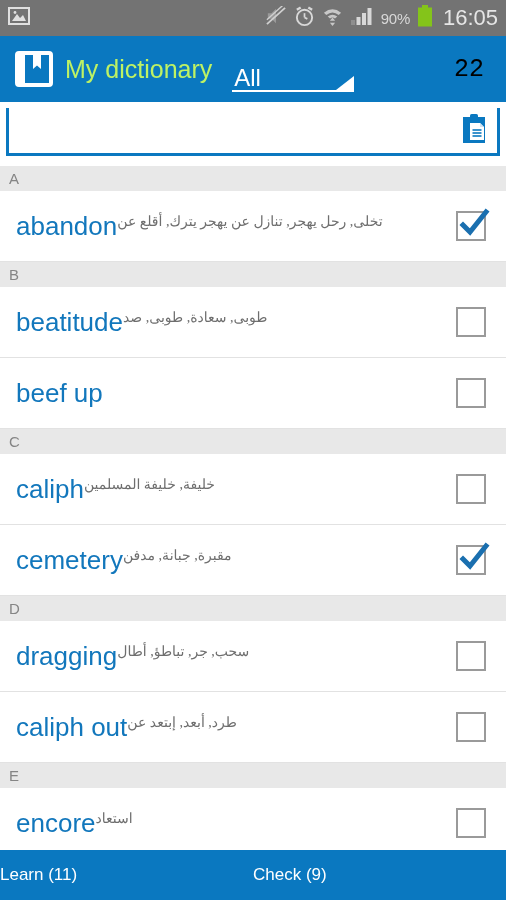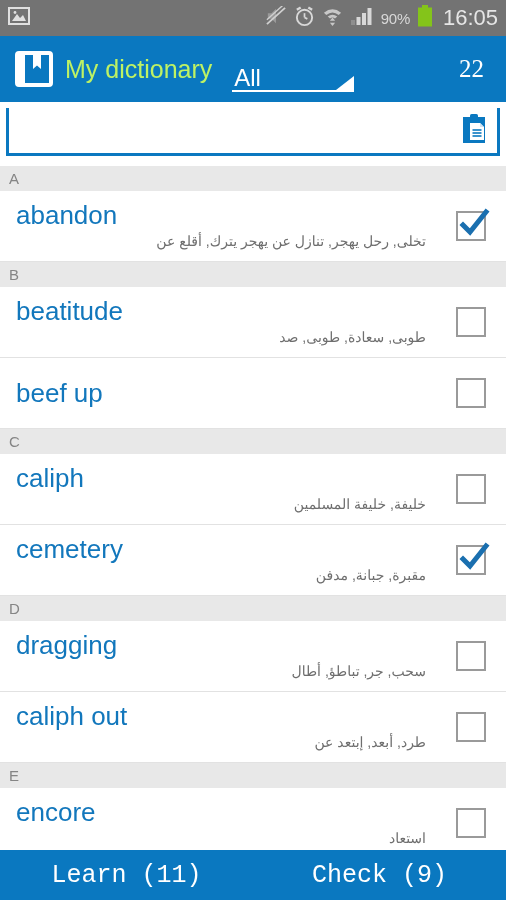--- a/index.html
+++ b/index.html
@@ -56,21 +56,21 @@
     background: #ffffff;
   }
   .spinner-caret {
     position: absolute; right: 0; bottom: 2px;
     width: 0; height: 0;
     border-left: 18px solid transparent;
     border-bottom: 14px solid #ffffff;
   }
   .count-badge {
     margin-left: auto; margin-right: 22px;
-    color: #ffffff; font-size: 25px; font-family: Liberation Serif, serif;
+    color: #000000; font-size: 25px; font-family: Liberation Mono, monospace;
   }
 
   
   .searchrow {
     position: absolute; top: 102px; left: 0;
     width: 506px; height: 60px;
     background: #ffffff;
     display: flex; align-items: center;
   }
   .searchfield {
@@ -106,56 +106,56 @@
   }
   .word-row {
     position: relative;
     height: 71px;
     background: #ffffff;
     border-bottom: 1px solid #e2e2e2;
     display: flex; align-items: center;
   }
   .word-texts {
     padding-left: 16px; padding-right: 70px;
-    display: flex; flex-direction: column; justify-content: flex-start;
+    display: flex; flex-direction: row; justify-content: flex-start;
     width: 100%;
   }
   .word-term {
     color: #1277bc; font-size: 26px; line-height: 30px;
     font-family: "Liberation Sans", sans-serif;
     white-space: nowrap;
   }
   .word-trans {
     color: #6e6e6e; font-size: 14px; line-height: 22px;
     direction: rtl; text-align: right;
-    font-family: Liberation Sans, sans-serif;
+    font-family: Liberation Serif, serif;
     white-space: nowrap; overflow: hidden;
     padding-right: 10px;
   }
   .chk {
     position: absolute; right: 20px; top: 50%;
     transform: translateY(-50%);
     width: 30px; height: 30px;
     border: 2px solid #9a9a9a; background: #ffffff;
     cursor: pointer;
   }
   .chk svg { position: absolute; left: -3px; top: -6px; }
 
   
   .bottombar {
     position: absolute; left: 0; bottom: 0;
     width: 506px; height: 50px;
     background: #0a78c0;
     display: flex; align-items: center;
   }
   .bottom-btn {
-    flex: 1; text-align: center;
-    color: #ffffff; font-size: 25px;
+    flex: 1; text-align: left;
+    color: #ffffff; font-size: 17px;
     background: transparent; border: none; cursor: pointer;
-    font-family: Liberation Mono, monospace;
+    font-family: Liberation Sans, sans-serif;
   }
 </style>
 </head>
 <body>
 
 <div id="app">
 
   <div class="statusbar">
     <div class="sb-left">
       <span class="sb-icon">

